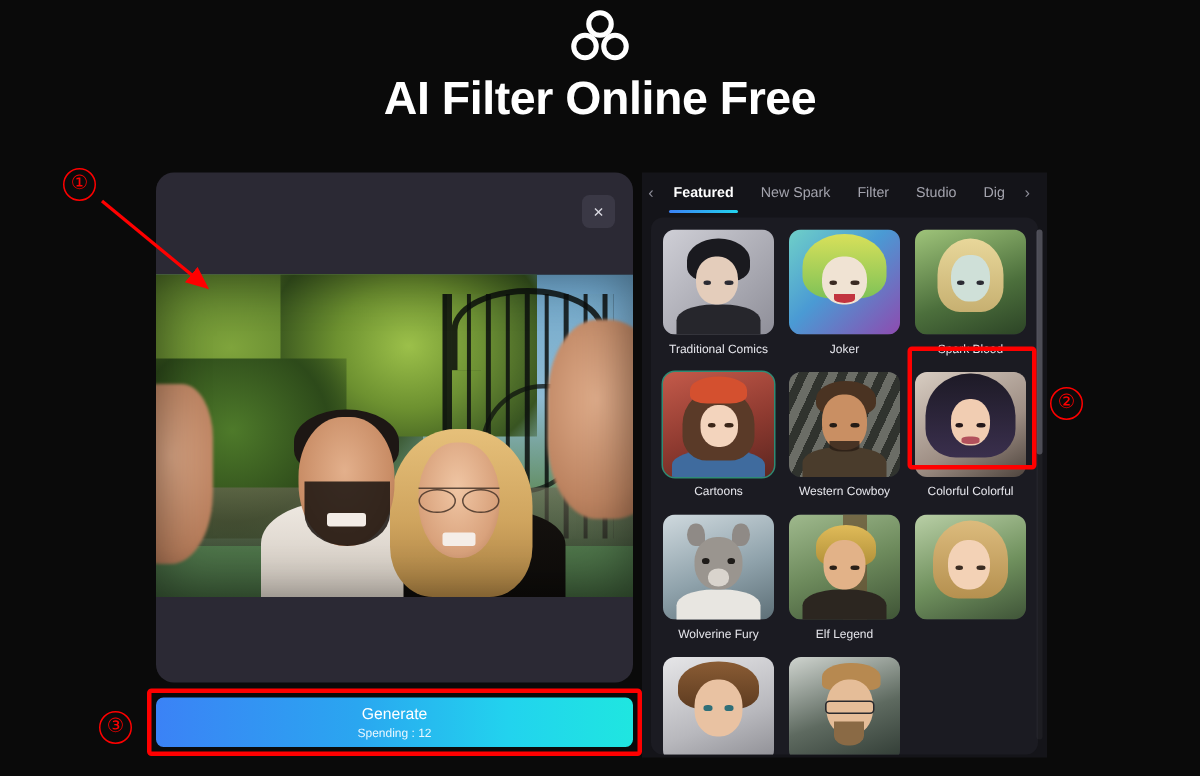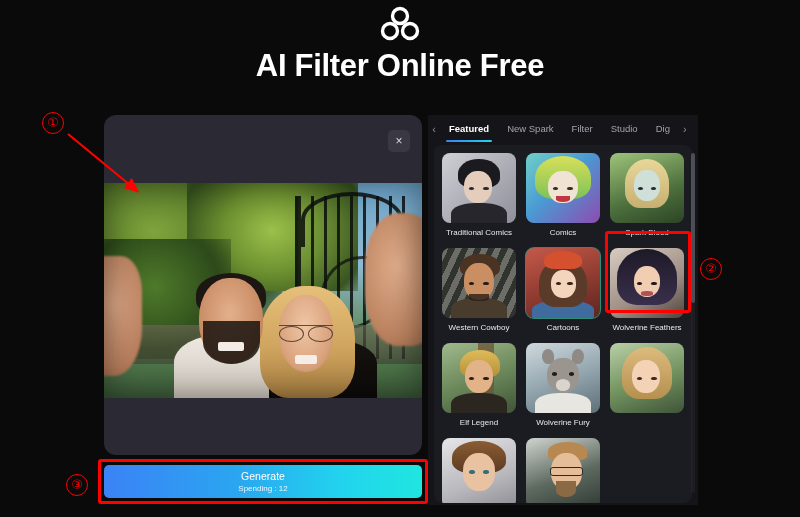--- a/index.html
+++ b/index.html
@@ -259,93 +259,78 @@
           <div class="card-thumb">
             <div class="th">
               <div class="bg" style="background:linear-gradient(135deg,#6fd0c8,#4a9ad4 45%,#8e4bb0)"></div>
               <div class="hair" style="background:linear-gradient(180deg,#d8e05a,#7fc257);left:12%;top:4%;width:76%;height:62%"></div>
               <div class="face" style="background:#f0e3d3;left:30%;top:26%;width:40%;height:46%"></div>
               <div class="eye-l" style="background:#3a2a22"></div>
                 <div class="eye-r" style="background:#3a2a22"></div>
               <div style="position:absolute;left:40%;top:62%;width:20%;height:8%;background:#c2343f;border-radius:0 0 50% 50%"></div>
             </div>
           </div>
-          <div class="card-label">Comics</div>
+          <div class="card-label">Joker</div>
         </div>
 
         <div class="card">
           <div class="card-thumb">
             <div class="th">
               <div class="bg" style="background:linear-gradient(160deg,#9fc47a,#4c6f3c 60%,#2c4426)"></div>
               <div class="hair" style="background:linear-gradient(180deg,#e8d79a,#c7b071);left:20%;top:8%;width:60%;height:70%"></div>
               <div class="face" style="background:#cfe0d8;left:33%;top:24%;width:34%;height:44%"></div>
               <div class="eye-l" style="left:38%"></div>
                 <div class="eye-r" style="left:55%"></div>
             </div>
           </div>
           <div class="card-label">Spark Blood</div>
+        </div>
+
+        <div class="card selected">
+          <div class="card-thumb">
+            <div class="th">
+              <div class="bg" style="background:linear-gradient(160deg,#c45a4a,#8e3a30 55%,#5d2620)"></div>
+              <div class="torso" style="background:#3f6b9e;left:8%;width:84%;height:32%"></div>
+              <div class="hair" style="background:#5a3a28;left:18%;top:16%;width:64%;height:68%"></div>
+              <div style="position:absolute;left:24%;top:4%;width:52%;height:26%;background:#d4502f;border-radius:50% 50% 30% 30%"></div>
+              <div class="face" style="background:#f3d4bd;left:34%;top:32%;width:34%;height:40%"></div>
+              <div class="eye-l" style="left:40%;top:48%;background:#3a2518"></div>
+              <div class="eye-r" style="left:56%;top:48%;background:#3a2518"></div>
+            </div>
+          </div>
+          <div class="card-label">Cartoons</div>
         </div>
 
         <div class="card">
           <div class="card-thumb">
             <div class="th">
               <div class="bg" style="background:repeating-linear-gradient(115deg,#6b6d66 0 6px,#30332e 6px 12px)"></div>
               <div class="torso" style="background:#4a3c2c"></div>
               <div class="hair" style="background:#4a3322;left:24%;top:8%;width:54%;height:34%"></div>
               <div class="face" style="background:#c98f63;left:30%;top:22%;width:40%;height:52%"></div>
               <div class="eye-l" style="background:#241c16"></div>
                 <div class="eye-r" style="background:#241c16"></div>
               <div style="position:absolute;left:36%;top:66%;width:28%;height:10%;background:rgba(40,28,20,.8);border-radius:0 0 40% 40%"></div>
             </div>
           </div>
           <div class="card-label">Western Cowboy</div>
         </div>
 
-        <div class="card selected">
-          <div class="card-thumb">
-            <div class="th">
-              <div class="bg" style="background:linear-gradient(160deg,#c45a4a,#8e3a30 55%,#5d2620)"></div>
-              <div class="torso" style="background:#3f6b9e;left:8%;width:84%;height:32%"></div>
-              <div class="hair" style="background:#5a3a28;left:18%;top:16%;width:64%;height:68%"></div>
-              <div style="position:absolute;left:24%;top:4%;width:52%;height:26%;background:#d4502f;border-radius:50% 50% 30% 30%"></div>
-              <div class="face" style="background:#f3d4bd;left:34%;top:32%;width:34%;height:40%"></div>
-              <div class="eye-l" style="left:40%;top:48%;background:#3a2518"></div>
-              <div class="eye-r" style="left:56%;top:48%;background:#3a2518"></div>
-            </div>
-          </div>
-          <div class="card-label">Cartoons</div>
-        </div>
-
         <div class="card">
           <div class="card-thumb">
             <div class="th">
               <div class="bg" style="background:linear-gradient(150deg,#d8cdc2,#9e8e84 60%,#4e443d)"></div>
               <div class="hair" style="background:linear-gradient(180deg,#1d1a26,#3a2f4d);left:10%;top:2%;width:80%;height:80%"></div>
               <div class="face" style="background:#f1cdb2;left:32%;top:26%;width:36%;height:44%"></div>
               <div class="eye-l" style="background:#24181a"></div>
                 <div class="eye-r" style="background:#24181a"></div>
               <div style="position:absolute;left:42%;top:62%;width:16%;height:6%;background:#b2515c;border-radius:40%"></div>
             </div>
           </div>
-          <div class="card-label">Wolverine Feathers</div>
-        </div>
-
-        <div class="card">
-          <div class="card-thumb">
-            <div class="th">
-              <div class="bg" style="background:linear-gradient(160deg,#9fb98d,#6d8a5c 50%,#3f5436)"></div>
-              <div style="position:absolute;left:48%;top:0;width:22%;height:100%;background:#6b5436;opacity:.75"></div>
-              <div class="torso" style="background:#2c2620"></div>
-              <div class="hair" style="background:linear-gradient(180deg,#e0bb59,#b08f38);left:24%;top:10%;width:54%;height:40%"></div>
-              <div class="face" style="background:#e2b288;left:31%;top:24%;width:38%;height:48%"></div>
-              <div class="eye-l" style="background:#2a2018"></div>
-                <div class="eye-r" style="background:#2a2018"></div>
-            </div>
-          </div>
-          <div class="card-label">Elf Legend</div>
+          <div class="card-label">Colorful Colorful</div>
         </div>
 
         <div class="card">
           <div class="card-thumb">
             <div class="th">
               <div class="bg" style="background:linear-gradient(160deg,#cfd9de,#8fa2ab 55%,#5d6f77)"></div>
               <div class="torso" style="background:#e8e6e1"></div>
               <div style="position:absolute;left:22%;top:8%;width:16%;height:22%;background:#8f8a86;border-radius:50% 50% 0 50%"></div>
               <div style="position:absolute;right:22%;top:8%;width:16%;height:22%;background:#8f8a86;border-radius:50% 50% 50% 0"></div>
               <div class="face" style="background:#9a958f;left:28%;top:22%;width:44%;height:50%"></div>
@@ -353,20 +338,35 @@
               <div class="eye-l" style="left:35%;top:42%;background:#1f1c19"></div>
               <div class="eye-r" style="left:58%;top:42%;background:#1f1c19"></div>
             </div>
           </div>
           <div class="card-label">Wolverine Fury</div>
         </div>
 
         <div class="card">
           <div class="card-thumb">
             <div class="th">
+              <div class="bg" style="background:linear-gradient(160deg,#9fb98d,#6d8a5c 50%,#3f5436)"></div>
+              <div style="position:absolute;left:48%;top:0;width:22%;height:100%;background:#6b5436;opacity:.75"></div>
+              <div class="torso" style="background:#2c2620"></div>
+              <div class="hair" style="background:linear-gradient(180deg,#e0bb59,#b08f38);left:24%;top:10%;width:54%;height:40%"></div>
+              <div class="face" style="background:#e2b288;left:31%;top:24%;width:38%;height:48%"></div>
+              <div class="eye-l" style="background:#2a2018"></div>
+                <div class="eye-r" style="background:#2a2018"></div>
+            </div>
+          </div>
+          <div class="card-label">Elf Legend</div>
+        </div>
+
+        <div class="card">
+          <div class="card-thumb">
+            <div class="th">
               <div class="bg" style="background:linear-gradient(160deg,#b9cfa6,#70915e 55%,#3f5438)"></div>
               <div class="hair" style="background:linear-gradient(180deg,#dcbb7d,#b5904f);left:16%;top:6%;width:68%;height:74%"></div>
               <div class="face" style="background:#f3d2b6;left:30%;top:24%;width:38%;height:48%"></div>
               <div class="eye-l" style="background:#3a2c22"></div>
                 <div class="eye-r" style="background:#3a2c22"></div>
             </div>
           </div>
           <div class="card-label"></div>
         </div>
 

